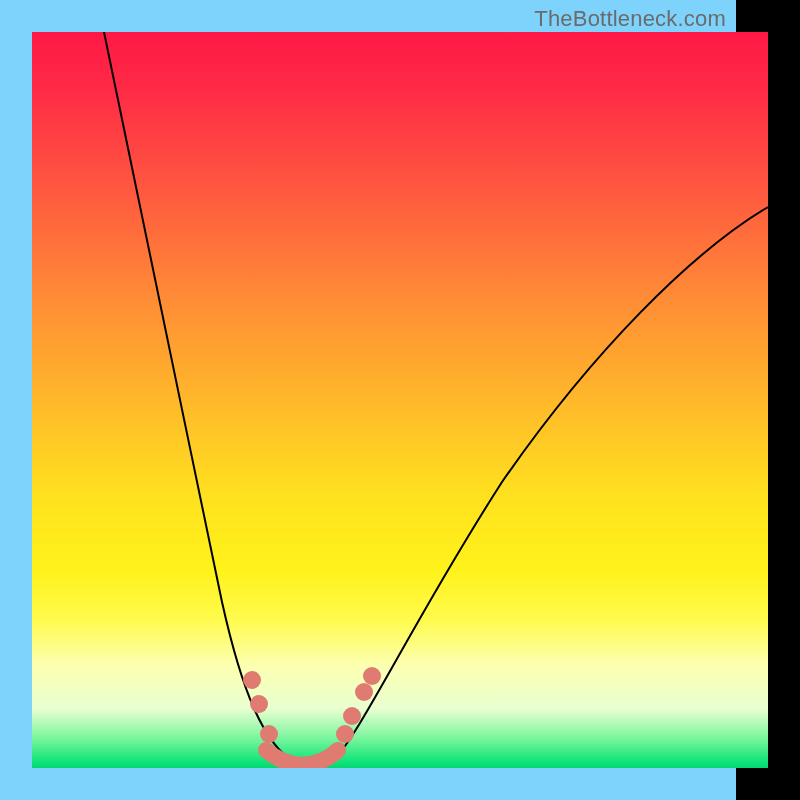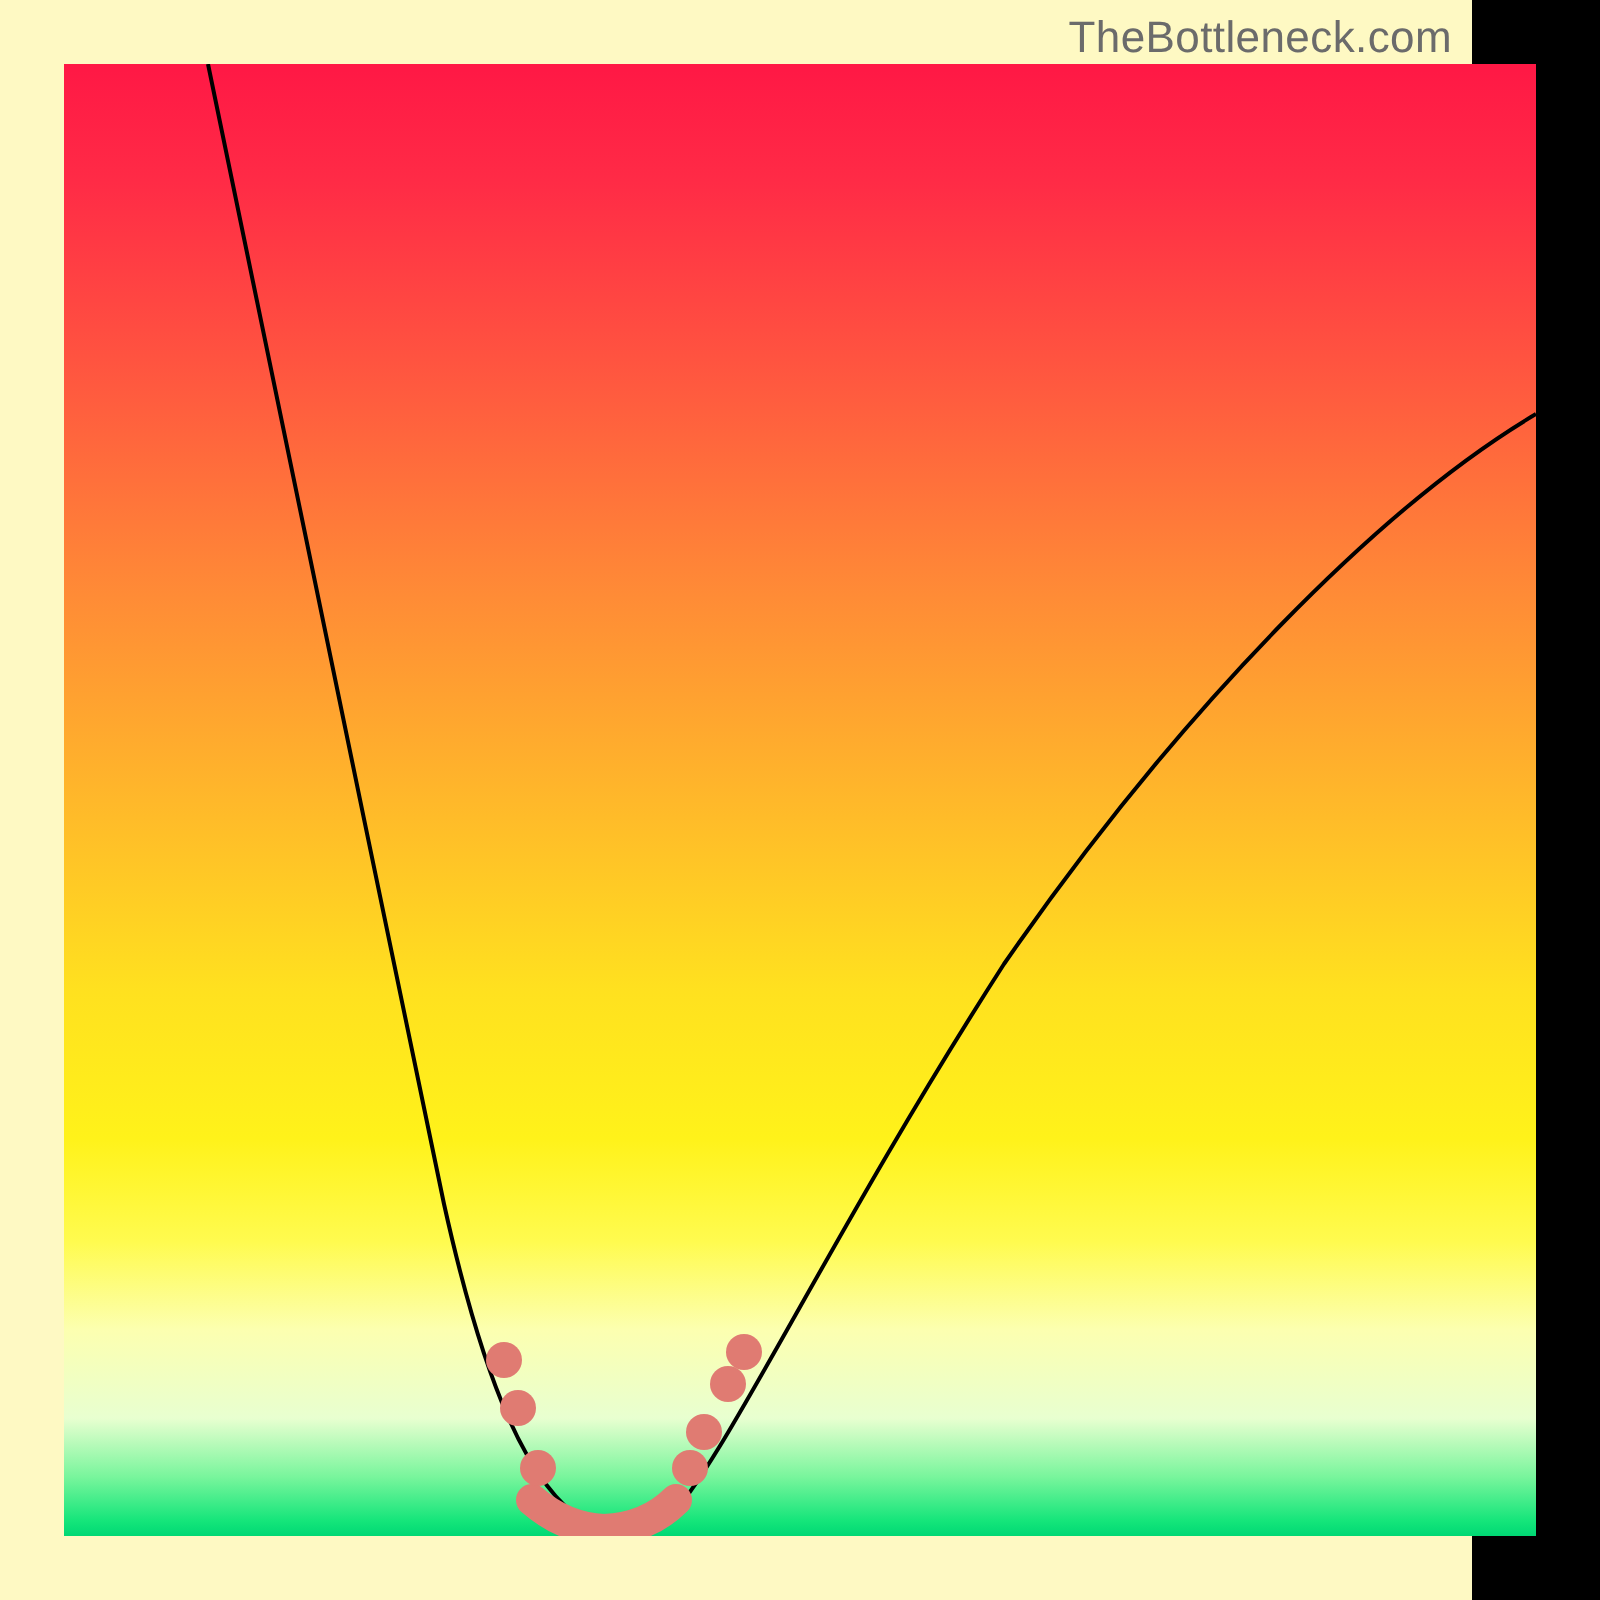--- a/index.html
+++ b/index.html
@@ -10,21 +10,21 @@
     background: #000;
     overflow: hidden;
     font-family: Arial, Helvetica, sans-serif;
   }
   .frame {
     position: absolute;
     left: 0;
     top: 0;
     width: 736px;
     height: 800px;
-    background: #fef9c3;
+    background: #7dd3fc;
   }
   .plot-area {
     position: absolute;
     left: 32px;
     top: 32px;
     width: 736px;
     height: 736px;
     overflow: hidden;
   }
   .gradient {

